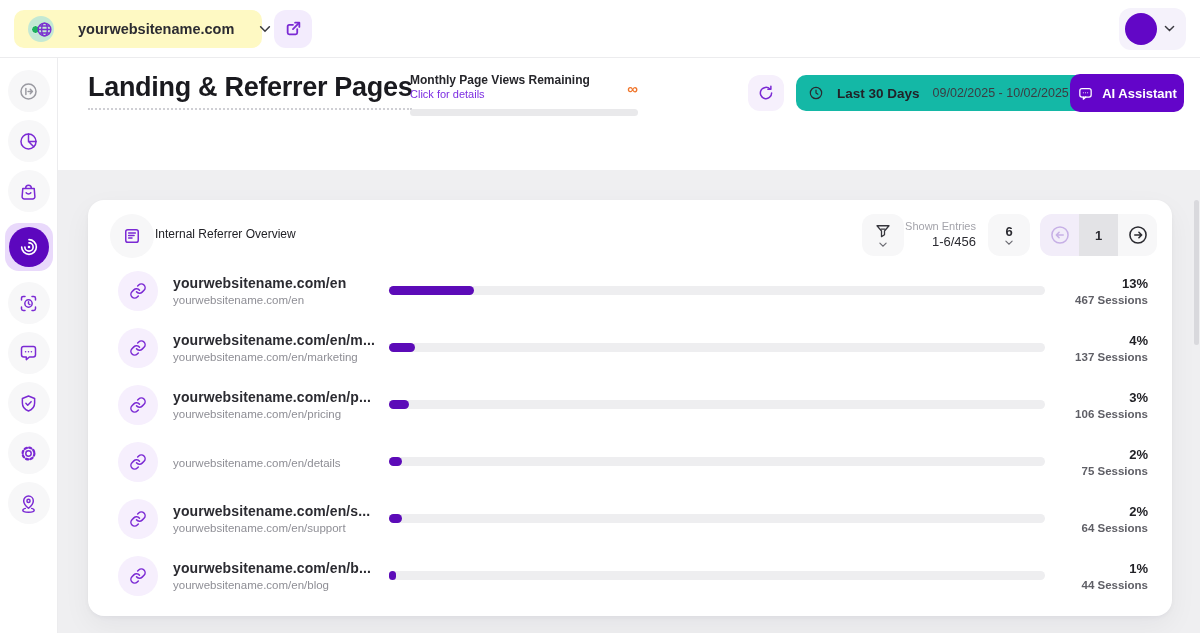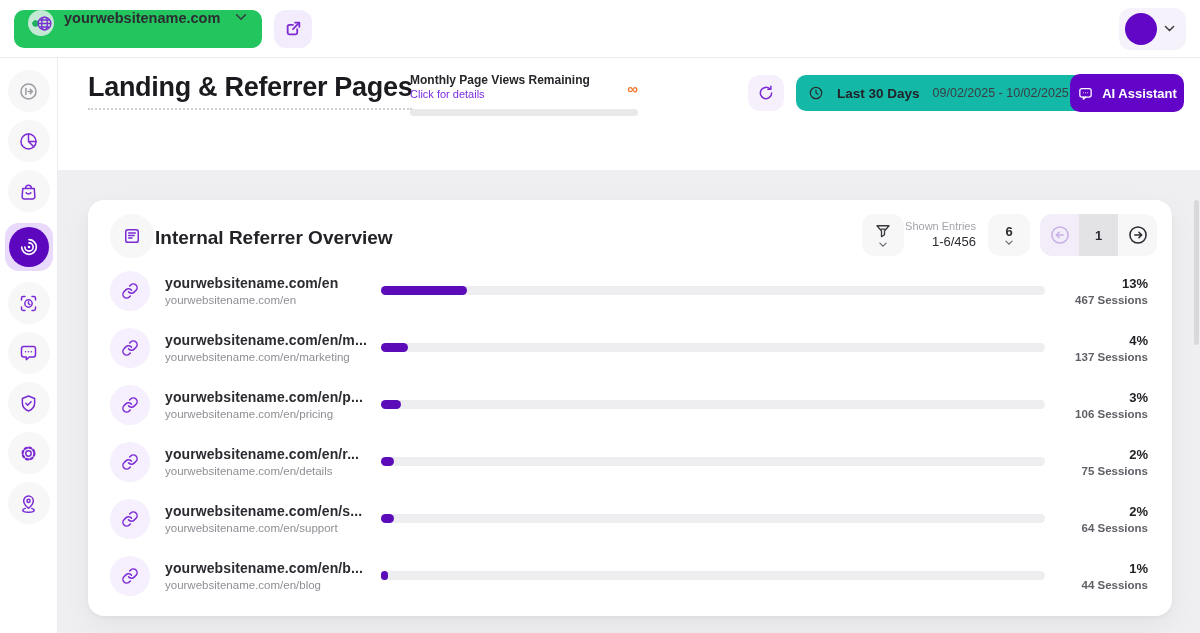--- a/index.html
+++ b/index.html
@@ -4,21 +4,21 @@
 <style>
   * { margin:0; padding:0; box-sizing:border-box; }
   html,body { width:1200px; height:633px; overflow:hidden; background:#efeff1;
     font-family:"Liberation Sans", sans-serif; -webkit-font-smoothing:antialiased; }
 
   .app { position:relative; width:1200px; height:633px; }
 
   
   .topbar { position:absolute; top:0; left:0; width:1200px; height:58px; background:#fff;
     border-bottom:1px solid #ececee; display:flex; align-items:center; padding:0 14px; z-index:5; }
-  .site-select { display:flex; align-items:flex-start; gap:10px; background:#22c55e;
+  .site-select { display:flex; align-items:center; gap:24px; background:#fef9c3;
     border-radius:10px; height:38px; padding:0 14px; width:248px; cursor:pointer; }
   .site-icon { position:relative; width:26px; height:26px; border-radius:50%; background:#c3e9d4; flex:none; }
   .site-icon svg { position:absolute; right:1px; top:5px; }
   .site-dot { position:absolute; left:3px; top:9px; width:9px; height:9px; border-radius:50%;
     background:#1db05e; border:1.5px solid #eafaf1; }
   .site-name { font-size:14.5px; font-weight:700; color:#2c2c32; flex:1; }
   .ext-btn { margin-left:12px; width:38px; height:38px; border-radius:12px; background:#f3ecfd;
     display:flex; align-items:center; justify-content:center; cursor:pointer; border:none; }
   .account { margin-left:auto; height:42px; background:#f5f2fb; border-radius:12px;
     display:flex; align-items:center; gap:6px; padding:0 10px 0 6px; cursor:pointer; }
@@ -66,41 +66,41 @@
     padding:7px 13px 5px; box-shadow:0 1px 3px rgba(0,0,0,0.12); }
   .tab-highlight .tab { margin:0; padding:0 0 4px; border-bottom:2px dotted #c9c9ce; }
 
   
   .content { position:absolute; top:112px; left:0; right:0; bottom:0; background:#efeff1; }
   .card { position:absolute; left:30px; top:30px; width:1084px; height:416px; background:#fff;
     border-radius:16px; box-shadow:0 2px 4px rgba(20,20,40,0.04), 0 10px 28px rgba(20,20,40,0.05); }
   .card-header { position:relative; height:66px; }
   .card-title-icon { position:absolute; left:22px; top:14px; width:44px; height:44px;
     border-radius:50%; background:#f7f7f8; display:flex; align-items:center; justify-content:center; }
-  .card-title { position:absolute; left:67px; top:27px; font-size:19px; font-weight:700;
+  .card-title { position:absolute; left:67px; top:27px; font-size:12px; font-weight:400;
     color:#222227; }
   .filter-btn { position:absolute; left:774px; top:14px; width:42px; height:42px; border-radius:12px;
     background:#f7f7f8; border:none; display:flex; flex-direction:column; align-items:center;
     justify-content:center; gap:1px; cursor:pointer; }
   .entries { position:absolute; left:812px; top:20px; width:76px; text-align:right; }
   .entries-label { font-size:11px; color:#a3a3aa; white-space:nowrap; }
   .entries-value { font-size:13px; font-weight:400; color:#2b2b31; margin-top:2px; }
   .pagesize-btn { position:absolute; left:900px; top:14px; width:42px; height:42px; border-radius:12px;
     background:#f7f7f8; border:none; display:flex; flex-direction:column; align-items:center;
     justify-content:center; gap:0; cursor:pointer; font-family:"Liberation Sans",sans-serif; }
   .pagesize-val { font-size:13px; font-weight:700; color:#2b2b31; }
   .pagination { position:absolute; left:952px; top:14px; height:42px; display:flex;
     border-radius:12px; overflow:hidden; }
   .page-seg { width:39px; height:42px; display:flex; align-items:center; justify-content:center;
     cursor:pointer; border:none; }
   .page-prev { background:#f2edf9; }
   .page-num { background:#e3e3e6; font-size:13px; font-weight:700; color:#2b2b31; }
   .page-next { background:#f7f7f8; }
 
-  .rows { position:absolute; top:62px; left:0; right:0; }
+  .rows { position:absolute; top:62px; left:0; right:0;padding-left:8px; }
   .row { display:grid; grid-template-columns:40px 218px 1fr 95px; align-items:center;
     height:57px; padding:0 24px 0 22px; column-gap:5px; }
   .row-icon { width:40px; height:40px; border-radius:50%; background:#f6effd; display:flex;
     align-items:center; justify-content:center; }
   .row-text { padding-left:10px; }
   .row-title { font-size:14px; font-weight:700; color:#2b2b31; letter-spacing:0.1px; }
   .row-url { font-size:11.5px; color:#8e8e95; margin-top:3px; }
   .row-bar { height:9px; border-radius:5px; background:#eeeef0; margin:0 3px; position:relative; }
   .row-fill { position:absolute; left:0; top:0; bottom:0; border-radius:5px; background:#5c0bb8;
     min-width:7px; }
@@ -422,21 +422,20 @@
   </div>
 
   <div class="row">
     <span class="row-icon">
       <svg width="18" height="18" viewBox="0 0 24 24" fill="none" stroke="#7b2ad4" stroke-width="2" stroke-linecap="round" stroke-linejoin="round">
         <path d="M10 13a5 5 0 0 0 7.54.54l2.5-2.5a5 5 0 0 0-7.07-7.07l-1.4 1.39"></path>
         <path d="M14 11a5 5 0 0 0-7.54-.54l-2.5 2.5a5 5 0 0 0 7.07 7.07l1.39-1.39"></path>
       </svg>
     </span>
     <span class="row-text">
-      <div class="row-title">yourwebsitename.com/en/r...</div>
       <div class="row-url">yourwebsitename.com/en/details</div>
     </span>
     <span class="row-bar">
       <span class="row-fill" style="width: 2%;"></span>
     </span>
     <span class="row-stats">
       <div class="row-pct">2%</div>
       <div class="row-sess">75 Sessions</div>
     </span>
   </div>

